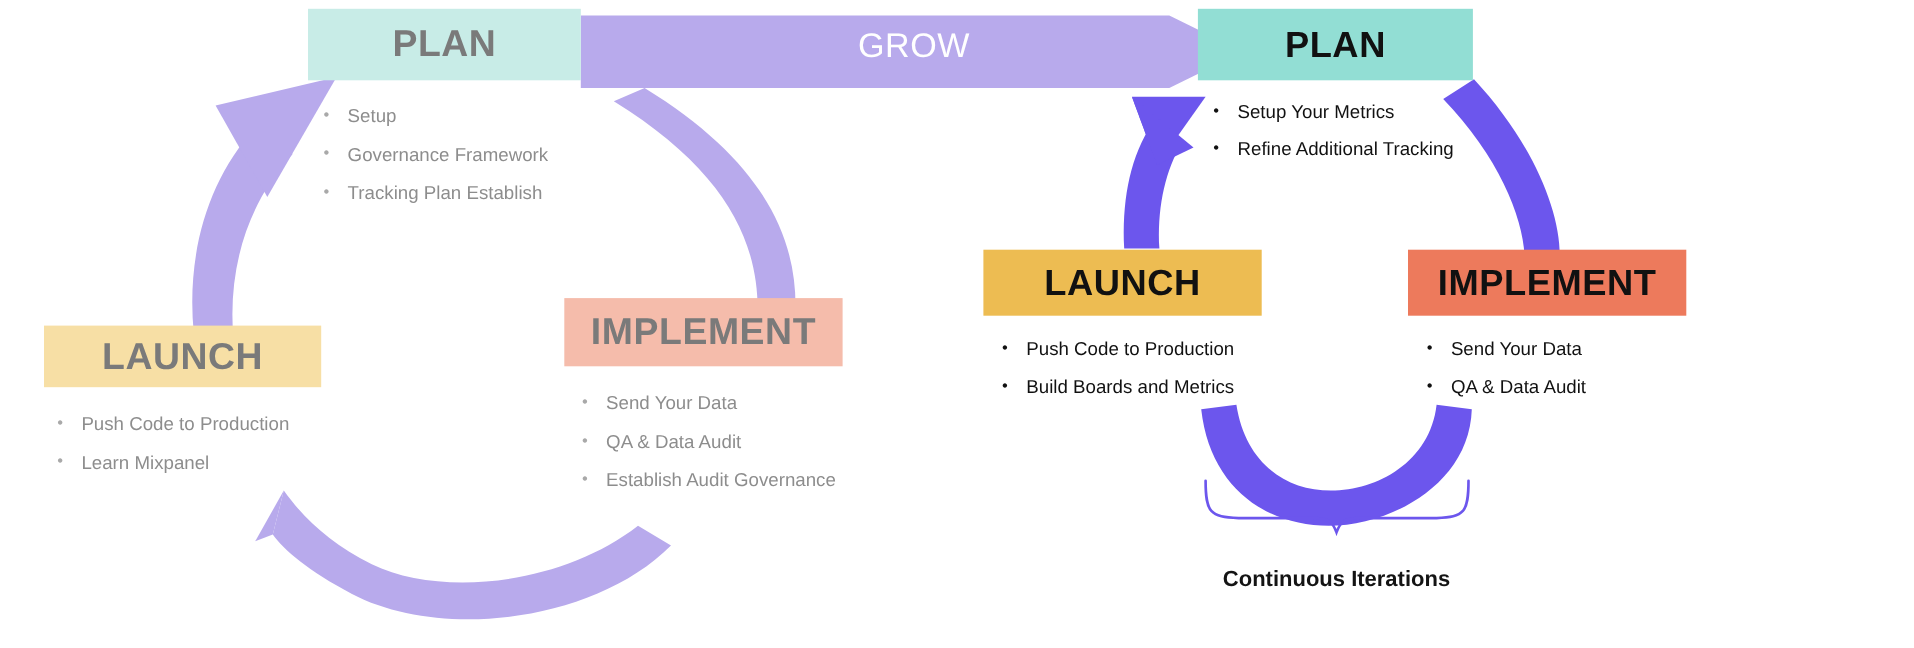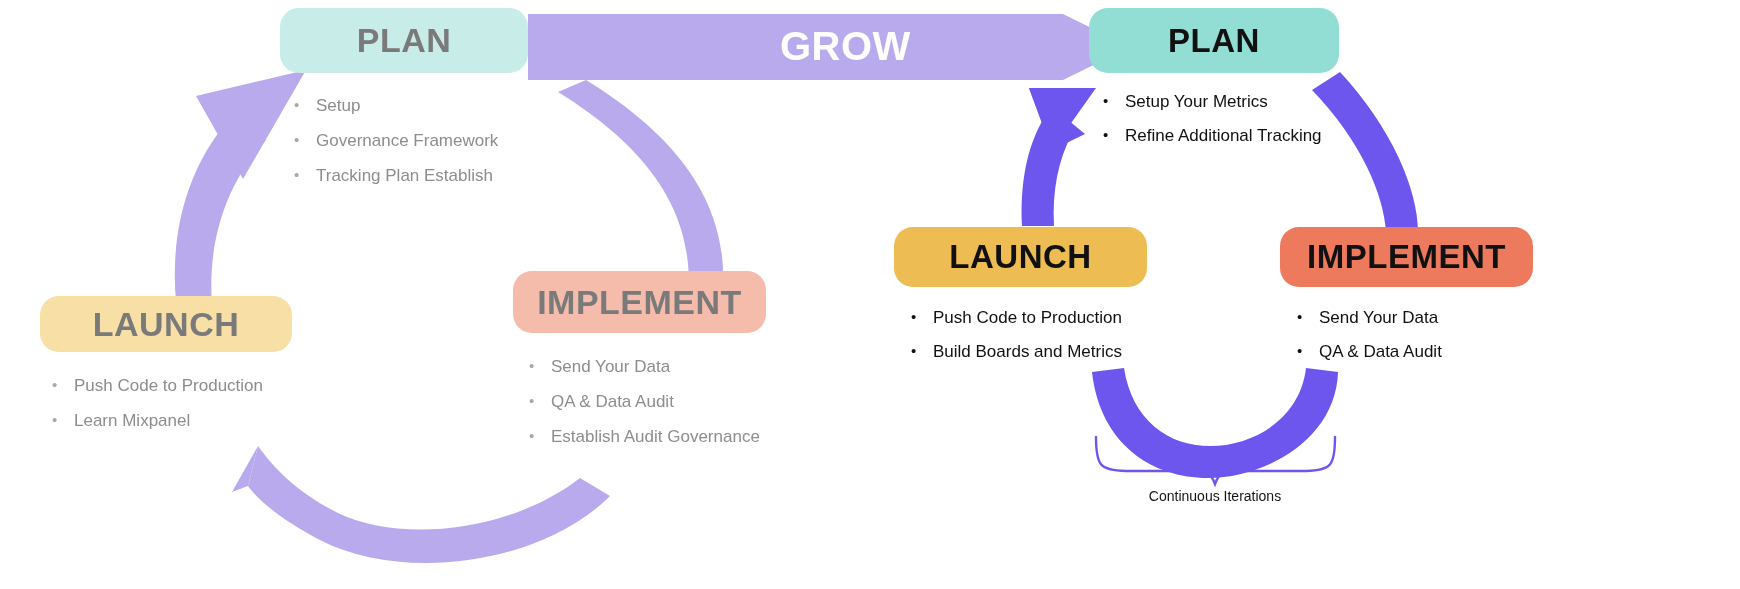--- a/index.html
+++ b/index.html
@@ -22,21 +22,21 @@
     left: 0;
     top: 0;
     width: 1740px;
     height: 589px;
     pointer-events: none;
   }
   .node {
     position: absolute;
   }
   .node-head {
-    border-radius: 19px;
+    border-radius: 0;
     display: flex;
     align-items: center;
     justify-content: center;
     box-sizing: border-box;
   }
   .node-head span {
     display: block;
     letter-spacing: 0.5px;
     white-space: nowrap;
   }
@@ -118,34 +118,35 @@
   #implement-right .bullets   { margin: 22px 0 0 17px; }
 
   
   #grow-label {
     position: absolute;
     left: 780px;
     top: 24px;
     width: 100px;
     text-align: center;
     color: #ffffff;
-    font-size: 40px;
-    font-weight: bold;
+    font-size: 31px;
+    font-weight: normal;
     letter-spacing: 0.5px;
   }
 
   
   #continuous-caption {
     position: absolute;
     left: 1075px;
-    top: 488px;
+    top: 516px;
     width: 280px;
     text-align: center;
     color: #141414;
-    font-size: 14px;
+    font-size: 20px;
+    font-weight: bold;
   }
 </style>
 </head>
 <body>
 
 <div id="stage">
 
   <svg class="svg-layer" viewBox="0 0 1740 589">
 
     <path d="M 528 14 L 1063 14 L 1130 47 L 1063 80 L 528 80 Z" fill="#b8aaec"></path>

